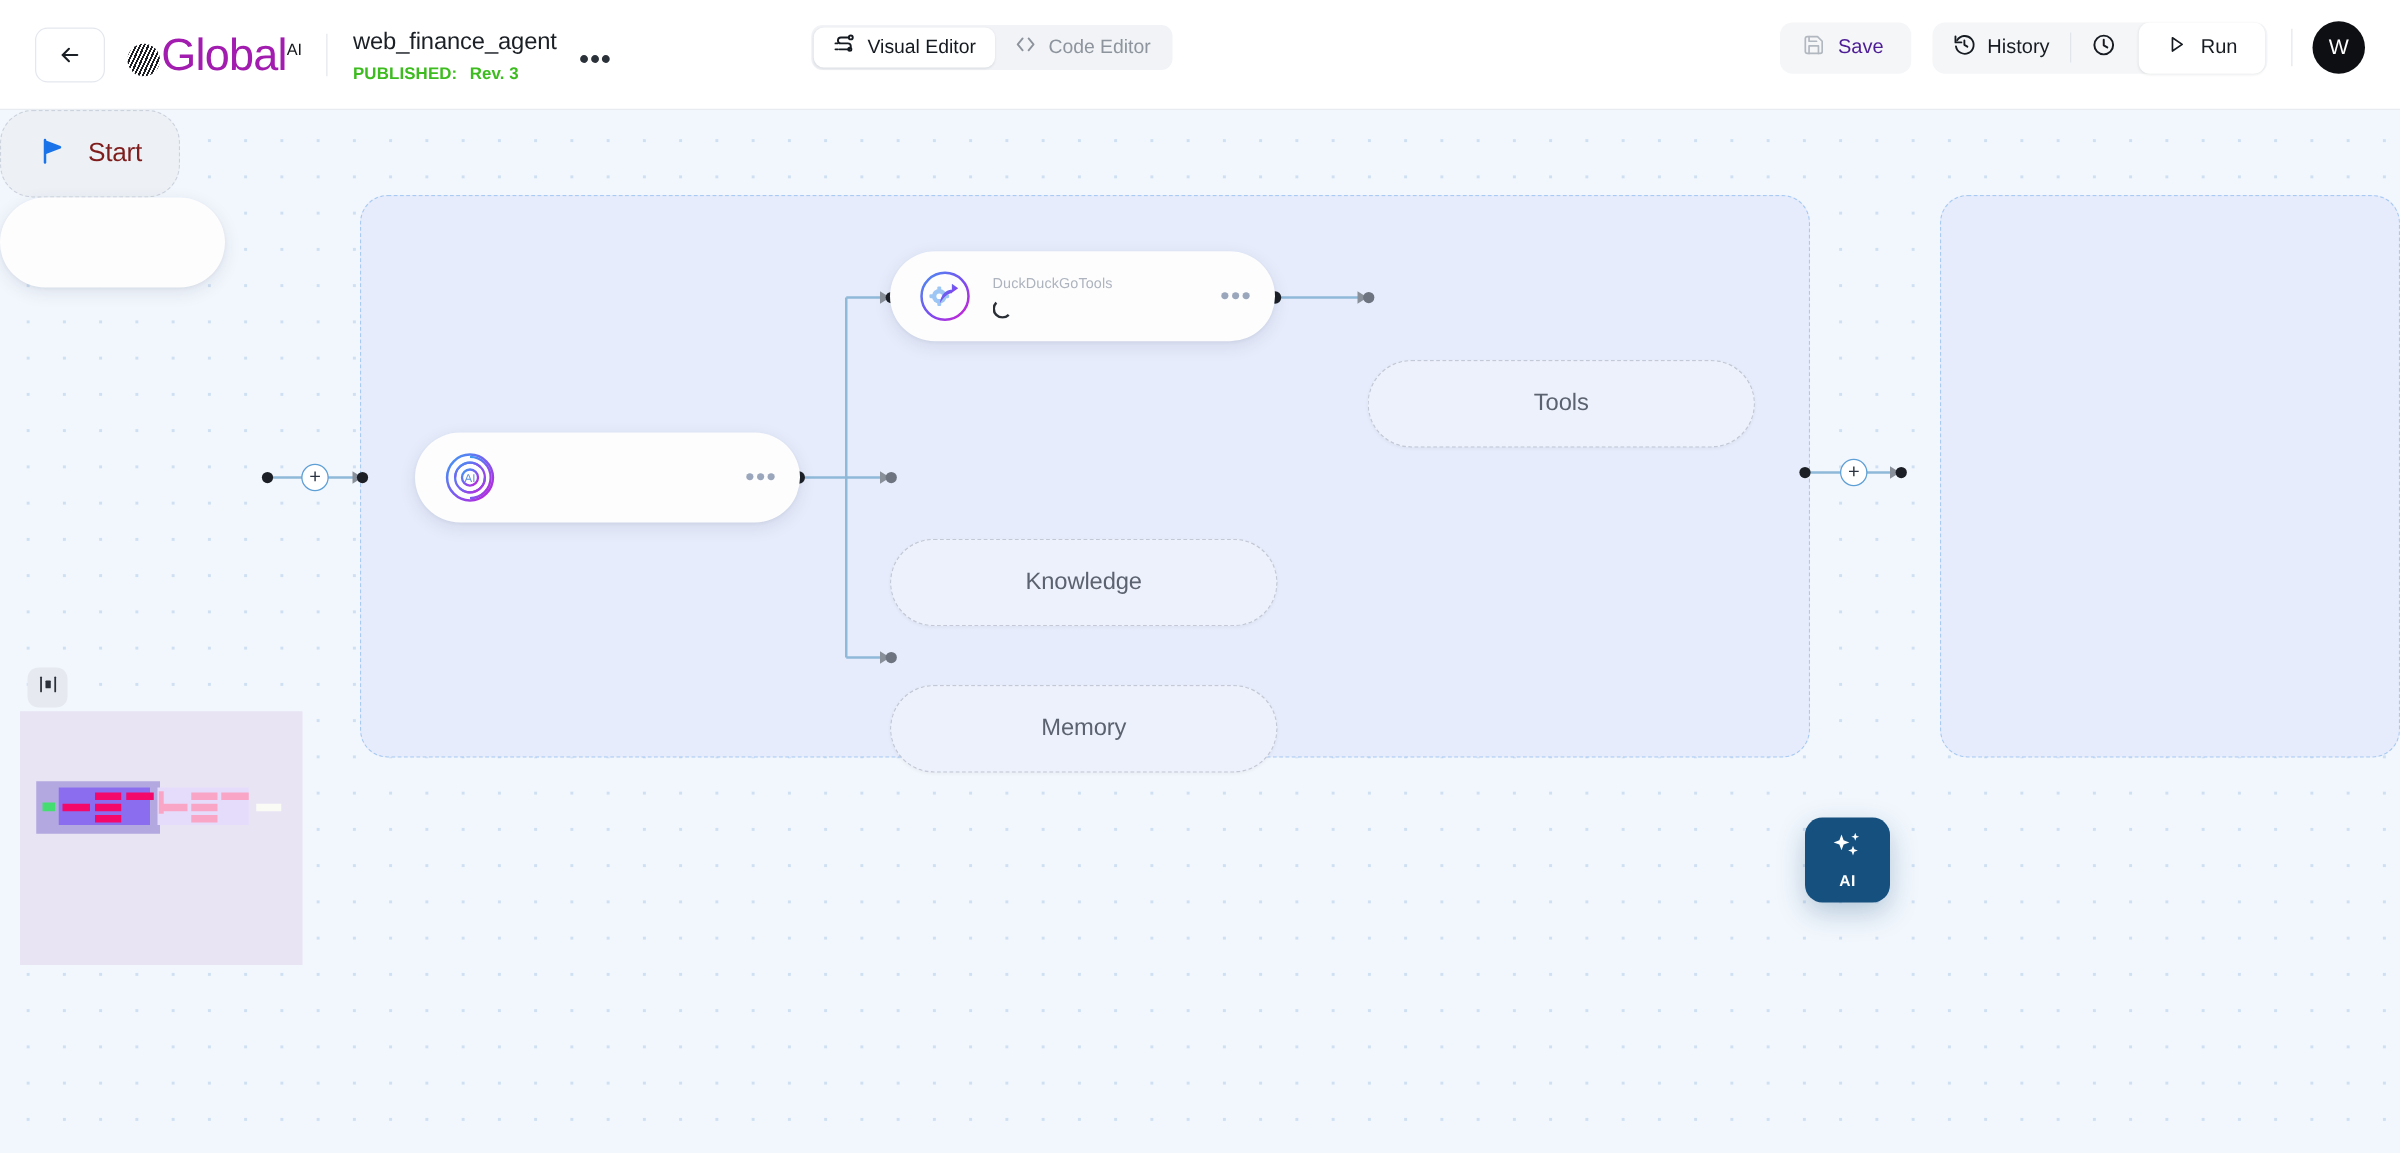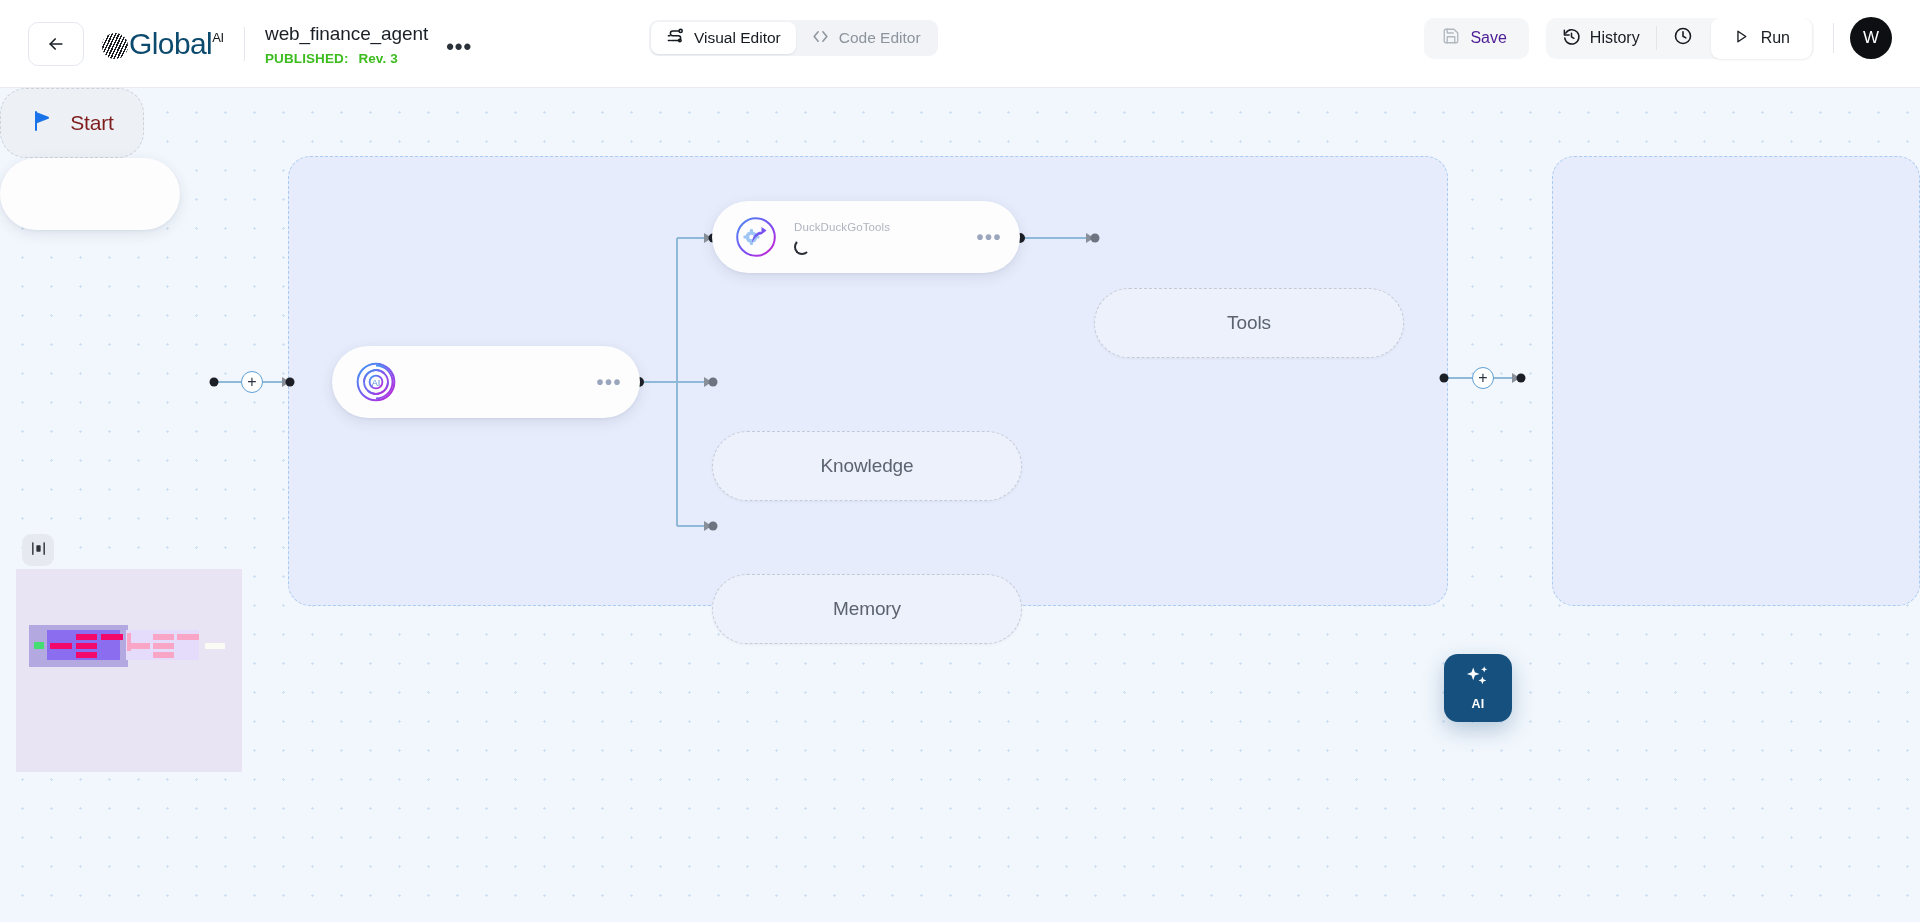--- a/index.html
+++ b/index.html
@@ -35,22 +35,22 @@
     color: #111418;
   }
   .brand-mark {
     width: 26px; height: 26px; border-radius: 50%;
     background:
       repeating-linear-gradient(115deg, #1b1f24 0 1.5px, #ffffff 1.5px 3px);
     position: relative; top: 5px;
     margin-right: 1px;
   }
   .brand-name {
-    font-size: 30px; font-weight: 400; letter-spacing: -0.6px;
-    color: #0c4a6e;
+    font-size: 36px; font-weight: 400; letter-spacing: -0.6px;
+    color: #a21caf;
   }
   .brand-sup {
     font-size: 13px; font-weight: 400; color: #15181c;
     position: relative; top: -12px; left: 0px;
     letter-spacing: -0.2px;
   }
   .vdiv {
     width: 1px; height: 34px; background: #e3e7ec;
     margin: 0 20px;
   }
@@ -198,21 +198,21 @@
   }
   .node-more {
     margin-left: auto; color: #9aa6bb; font-size: 20px;
     letter-spacing: 1.5px; font-weight: 700; line-height: 8px;
     padding: 6px 2px; cursor: pointer;
   }
 
   
   #node-tools     { left: 1094px; top: 200px; width: 310px; height: 70px; }
   #node-knowledge { left: 712px; top: 343px; width: 310px; height: 70px; }
-  #node-memory    { left: 712px; top: 486px; width: 310px; height: 70px; }
+  #node-memory    { left: 712px; top: 460px; width: 310px; height: 70px; }
   #node-right     { left: 1560px; top: 258px; width: 180px; height: 72px;
                     background:#fdfdfe; border-radius:999px;
                     box-shadow: 0 4px 14px rgba(35,50,90,.10), 0 1px 3px rgba(35,50,90,.06); }
 
   
   .edge-svg { position: absolute; left: 0; top: 0; width: 1920px; height: 834px; pointer-events: none; }
   .dot { fill: #1c2026; }
   .dot-grey { fill: #6e7480; }
   .ln { stroke: #8fb9d9; stroke-width: 2; fill: none; }
   .arw { fill: #8a9099; }

